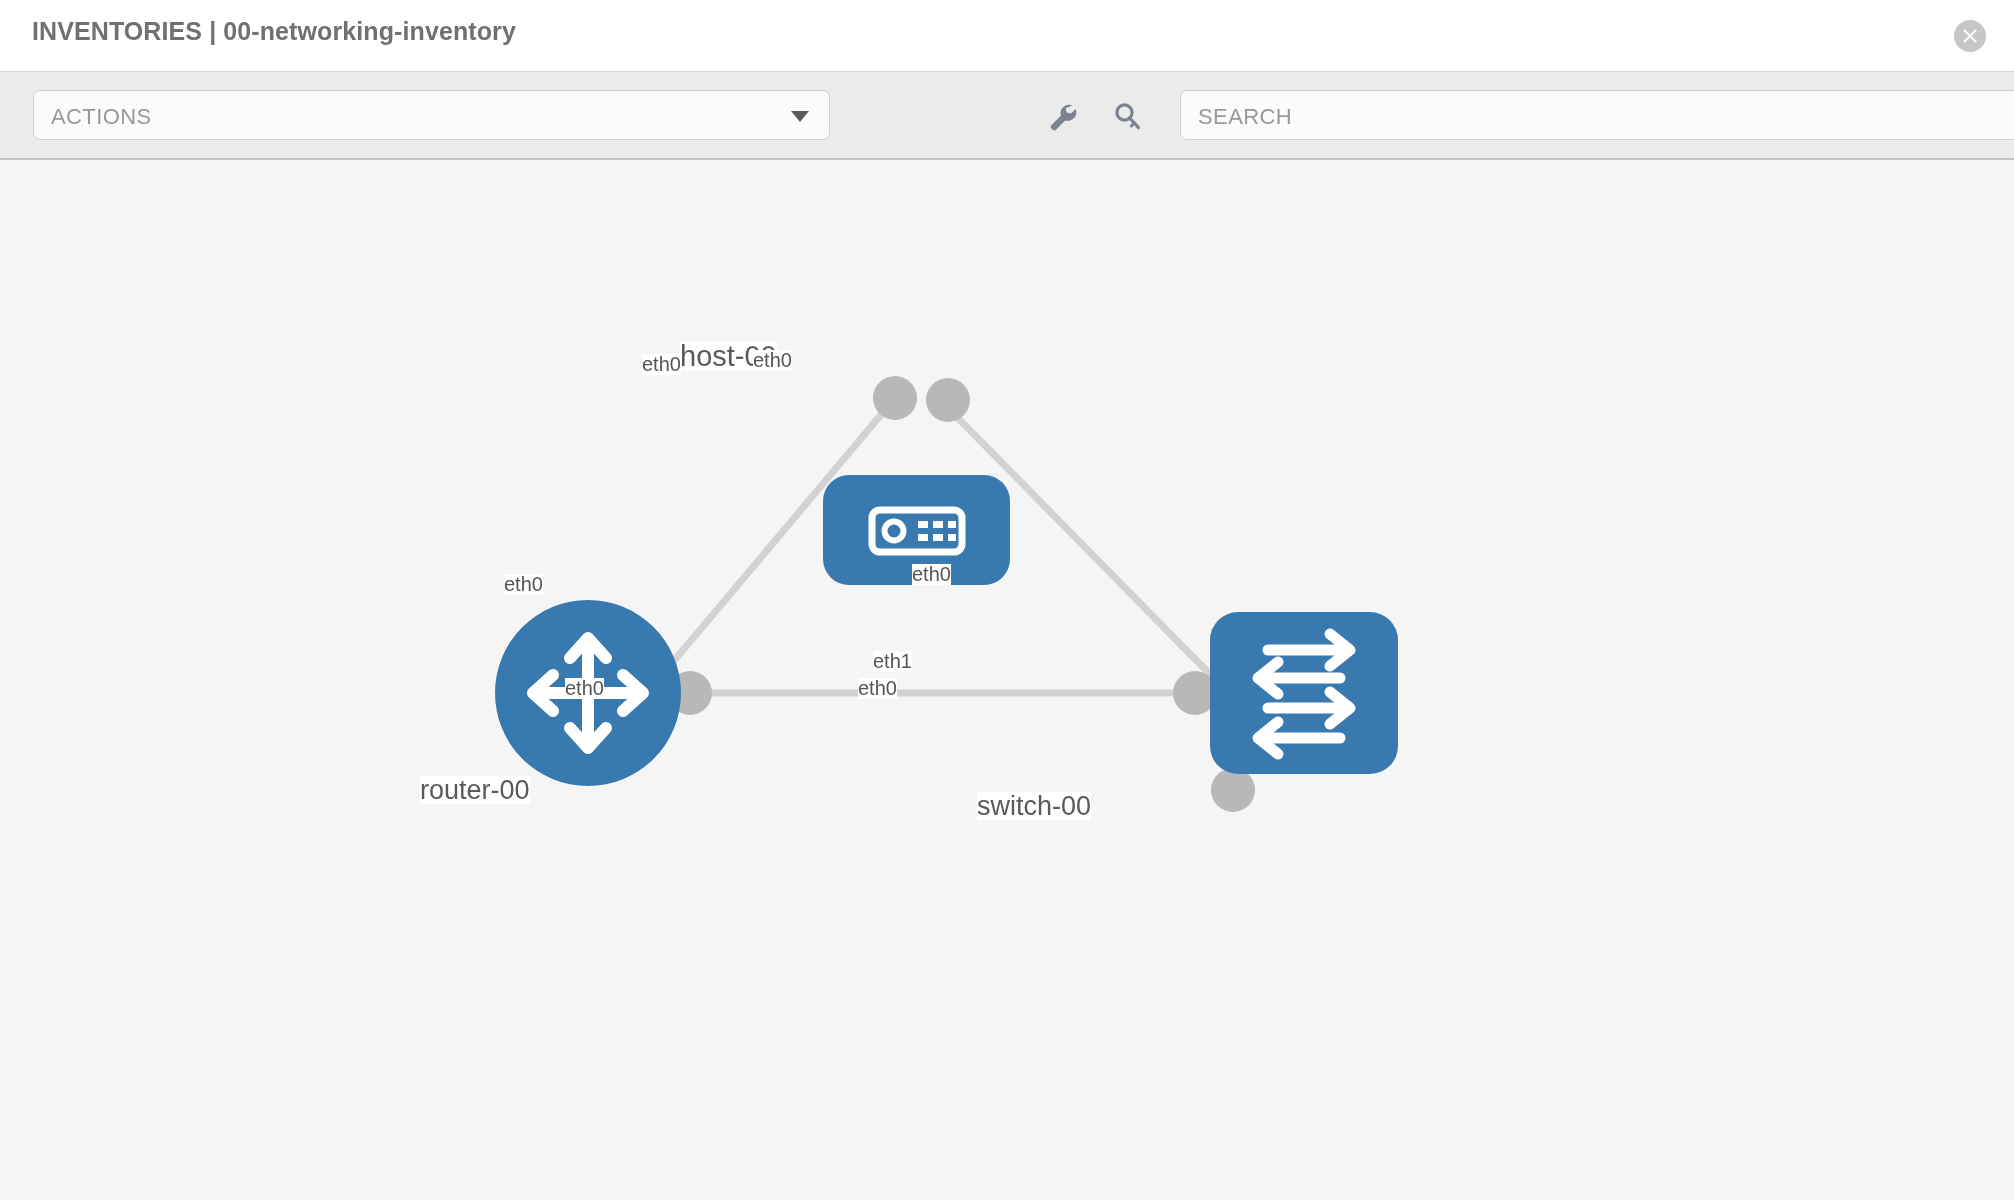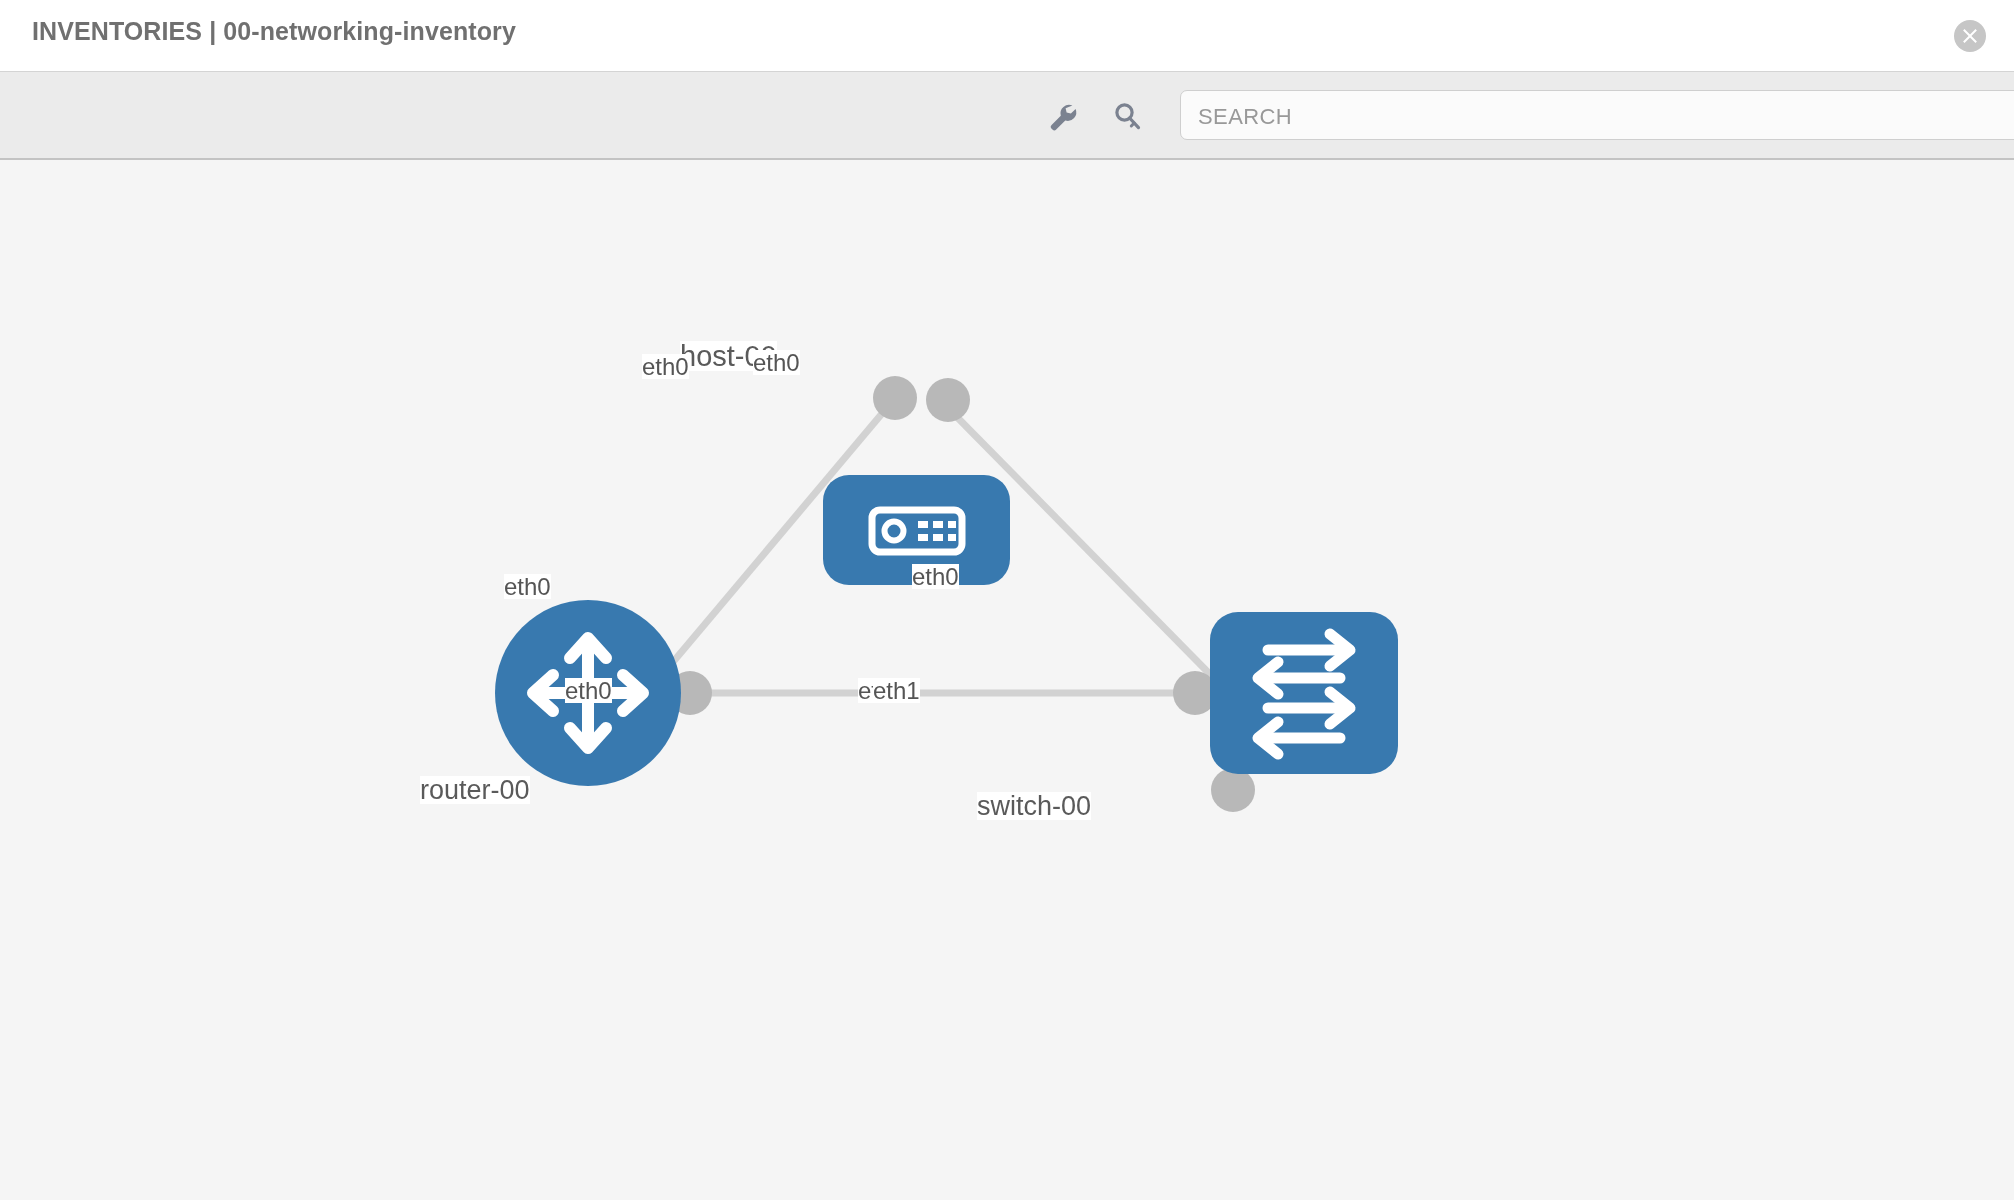--- a/index.html
+++ b/index.html
@@ -134,36 +134,40 @@
   
   .nlabel {
     position: absolute;
     background: #ffffff;
     color: #5a5a5a;
     white-space: nowrap;
     line-height: 1.05;
   }
   .nlabel.host  { font-size: 29px; }
   .nlabel.big   { font-size: 27px; margin-left: 7px; }
-  .nlabel.iface { font-size: 24px; color: #555555; }
+  .nlabel.iface { font-size: 20px; color: #555555; }
 </style>
 </head>
 <body>
 
 <div class="header">
   <div class="page-title">INVENTORIES | 00-networking-inventory</div>
   <div class="close-btn">
     <svg width="32" height="32" viewBox="0 0 32 32" aria-hidden="true">
       <path d="M10.5 9.1 L9.1 10.5 L14.6 16 L9.1 21.5 L10.5 22.9 L16 17.4 L21.5 22.9 L22.9 21.5 L17.4 16 L22.9 10.5 L21.5 9.1 L16 14.6 Z" fill="#ffffff"></path>
     </svg>
   </div>
 </div>
 
 <div class="toolbar">
 
+  <div class="actions-select">
+    <span class="sel-label">ACTIONS</span>
+    <span class="caret"></span>
+  </div>
 
   <div class="tool-icon wrench">
     <svg width="34" height="34" viewBox="0 0 34 34" aria-hidden="true">
       <path d="M26.4 5.6 a8.6 8.6 0 0 0 -11.6 10.2 L5.6 25 a2.6 2.6 0 0 0 0 3.7 l0.9 0.9 a2.6 2.6 0 0 0 3.7 0 l9.1 -9.1 a8.6 8.6 0 0 0 10.3 -11.6 l-4.7 4.7 l-4.3 -1 l-1 -4.3 Z" fill="#7b8290"></path>
     </svg>
   </div>
 
   <div class="tool-icon key">
     <svg width="34" height="34" viewBox="0 0 34 34" aria-hidden="true">
       <circle cx="14.5" cy="12.5" r="7.6" fill="none" stroke="#7b8290" stroke-width="3.2"></circle>
@@ -242,15 +246,15 @@
   <div class="nlabel host" style="left:680px; top:181px;">host-00</div>
   <div class="nlabel big" style="left:413px; top:616px;">router-00</div>
   <div class="nlabel big" style="left:970px; top:632px;">switch-00</div>
 
   <div class="nlabel iface" style="left:642px; top:194px;">eth0</div>
   <div class="nlabel iface" style="left:753px; top:190px;">eth0</div>
   <div class="nlabel iface" style="left:504px; top:414px;">eth0</div>
   <div class="nlabel iface" style="left:912px; top:404px;">eth0</div>
   <div class="nlabel iface" style="left:565px; top:518px;">eth0</div>
   <div class="nlabel iface" style="left:858px; top:518px;">eth0</div>
-  <div class="nlabel iface" style="left:873px; top:518px;">eth1</div>
+  <div class="nlabel iface" style="left:873px; top:491px;">eth1</div>
 
 </div>
 
 </body></html>

